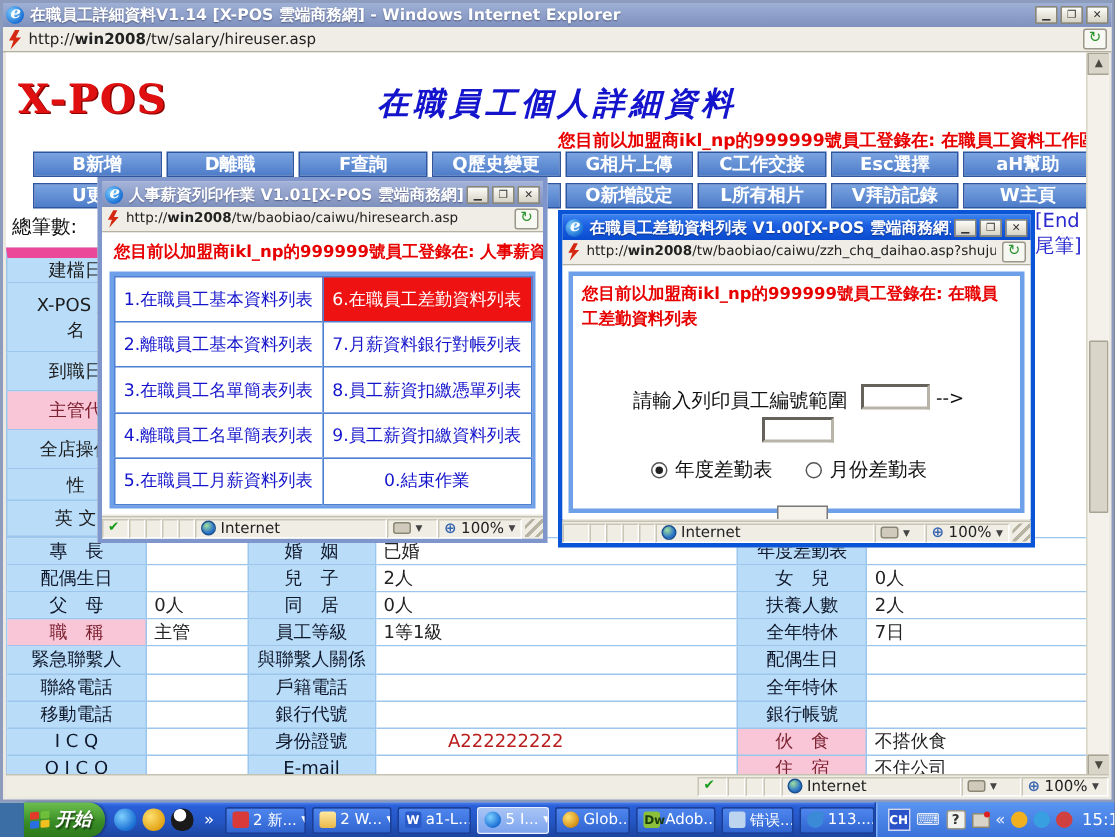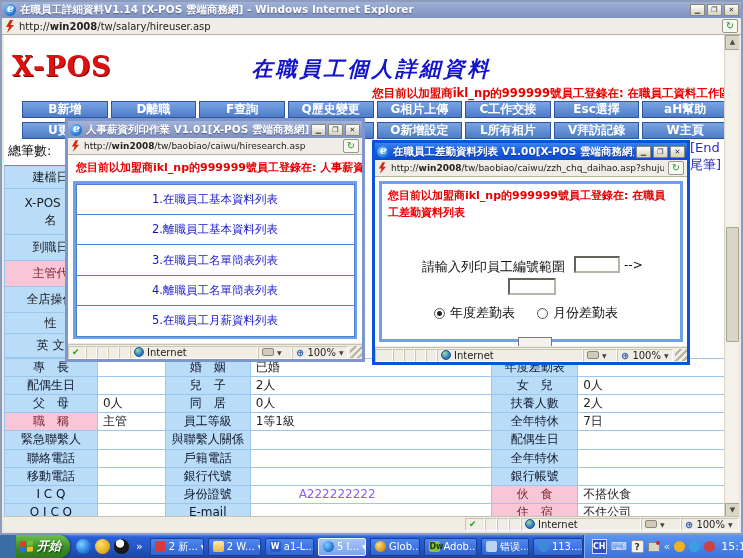--- a/index.html
+++ b/index.html
@@ -36,31 +36,31 @@
     font-weight:bold;font-style:italic;color:#1414cc;font-family:"DejaVu Serif",serif;letter-spacing:3px;}
   .notice{position:absolute;right:8px;top:51px;font-size:11.5px;font-weight:bold;color:#e80000;}
   .menu-row{position:absolute;left:6px;width:718px;height:17px;display:flex;gap:3px;padding-left:12px;}
   .menu-btn{flex:1;background:linear-gradient(#7aa3e0,#4d7cc9);border:1px solid #2d55a0;
     color:#fff;font-size:12px;font-weight:bold;text-align:center;line-height:15px;overflow:hidden;}
   .total-lbl{position:absolute;left:4px;top:107px;font-size:13px;color:#111;}
   .end-lbl{position:absolute;left:686px;top:104px;font-size:13px;color:#2a2ad0;line-height:17px;}
   .lf{position:absolute;left:0;top:130px;width:93px;display:flex;flex-direction:column;}
   .lf-cell{border:1px solid #9cc6ec;border-top:none;background:#b9dcf8;color:#1c1c1c;
     font-size:12px;display:flex;flex-direction:column;justify-content:center;text-align:center;}
-  .lf-cell:first-child{border-top:1px solid #ec4899;}
+  .lf-cell:first-child{border-top:7px solid #ec4899;}
   .pink{background:#f9c6d8 !important;color:#7c2230 !important;}
   .tbl{position:absolute;left:0;top:323px;width:726px;height:164px;display:flex;
     flex-direction:column;border-top:1px solid #9cc6ec;border-left:1px solid #9cc6ec;}
   .trow{flex:1;display:flex;}
   .tc{border-right:1px solid #9cc6ec;border-bottom:1px solid #9cc6ec;font-size:12px;
     display:flex;align-items:center;overflow:hidden;white-space:nowrap;}
   .tl{background:#b9dcf8;color:#0f172a;justify-content:center;}
   .tv{background:#fff;color:#222;padding-left:5px;}
   .w1{width:93px;} .w2{width:68px;} .w3{width:85px;} .w4{width:242px;} .w5{width:86px;} .w6{width:152px;}
-  .idnum{color:#8b5cf6;padding-left:48px;}
+  .idnum{color:#b91c1c;padding-left:48px;}
   
   .vscroll{position:absolute;right:0;top:0;bottom:0;width:15px;background:#f3f1ea;
     border-left:1px solid #d8d4c6;}
   .sbtn{position:absolute;left:0;width:15px;height:15px;background:#d9d5c8;border:1px solid #a8a493;
     font-size:7px;color:#4a4a42;text-align:center;line-height:13px;}
   .sb-up{top:0;} .sb-down{bottom:0;}
   .sthumb{position:absolute;left:1px;width:13px;top:192px;height:115px;background:#d9d5c8;
     border:1px solid #a8a493;border-radius:1px;}
   
   .status{position:absolute;left:2px;right:2px;bottom:2px;height:15px;background:#efede4;
@@ -330,20 +330,27 @@
     <div class="dbody">
       <div class="dred d1-red">您目前以加盟商ikl_np的999999號員工登錄在: 人事薪資列印作業</div>
       <div class="d1-menu">
         <div class="d1-col">
           <div class="d1-item">1.在職員工基本資料列表</div>
           <div class="d1-item">2.離職員工基本資料列表</div>
           <div class="d1-item">3.在職員工名單簡表列表</div>
           <div class="d1-item">4.離職員工名單簡表列表</div>
           <div class="d1-item">5.在職員工月薪資料列表</div>
         </div>
+        <div class="d1-col">
+          <div class="d1-item active">6.在職員工差勤資料列表</div>
+          <div class="d1-item">7.月薪資料銀行對帳列表</div>
+          <div class="d1-item">8.員工薪資扣繳憑單列表</div>
+          <div class="d1-item">9.員工薪資扣繳資料列表</div>
+          <div class="d1-item">0.結束作業</div>
+        </div>
       </div>
     </div>
     <div class="status">
       <span class="seg" style="width:18px">
           <span class="chk">✔</span>
         </span>
       <span class="seg" style="width:11px"></span>
         <span class="seg" style="width:11px"></span>
       <span class="seg" style="width:11px"></span>
         <span class="seg" style="width:11px"></span>

